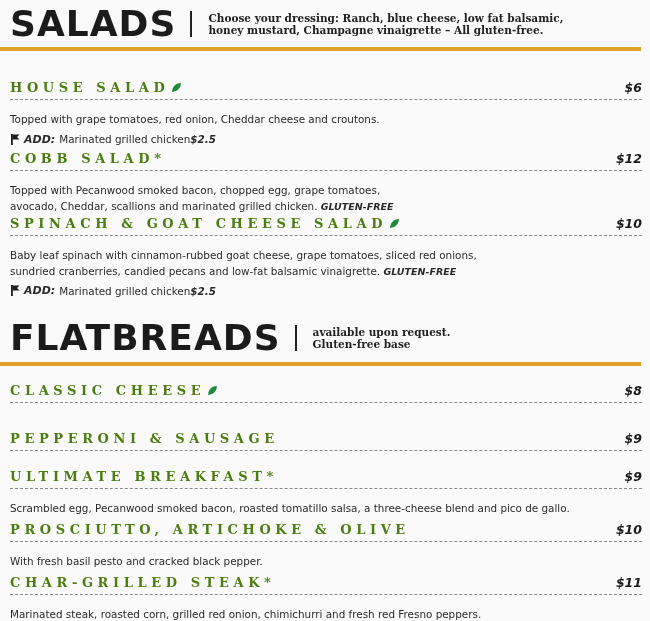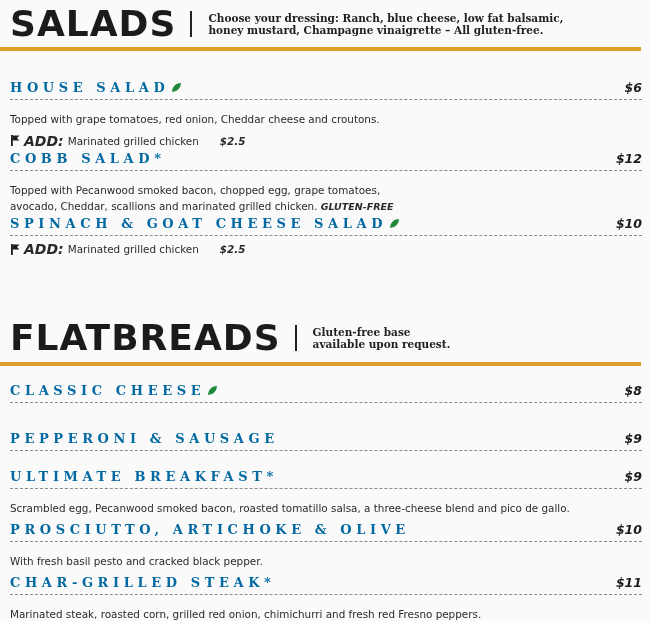--- a/index.html
+++ b/index.html
@@ -65,21 +65,21 @@
     }
     .item-name-wrap {
       display: flex;
       align-items: center;
     }
     .item-name {
       font-family: "DejaVu Serif", serif;
       font-weight: bold;
       font-size: 13px;
       letter-spacing: 4.6px;
-      color: #0369a1;
+      color: #4d7c0f;
       white-space: nowrap;
     }
     .leaf {
       display: inline-block;
       width: 11px;
       height: 11px;
       margin-left: 2px;
     }
     .item-price {
       font-family: "DejaVu Sans", sans-serif;
@@ -110,27 +110,27 @@
       margin-top: 5px;
     }
     .flag {
       width: 10px;
       height: 11px;
       margin-right: 4px;
     }
     .add-label {
       font-style: italic;
       font-weight: bold;
-      font-size: 14px;
+      font-size: 11px;
       margin-right: 4px;
     }
     .add-price {
       font-style: italic;
       font-weight: bold;
-      margin-left: 21px;
+      margin-left: 0;
     }
   </style>
 </head>
 <body>
 
 <div class="section-header" style="top:6px;">
   <span class="section-title">SALADS</span>
   <span class="section-divider"></span>
   <div class="section-note">
     <div>Choose your dressing: Ranch, blue cheese, low fat balsamic,</div>
@@ -175,37 +175,39 @@
 <div class="item" style="top:213px;">
   <div class="item-head">
     <div class="item-name-wrap">
       <span class="item-name">SPINACH &amp; GOAT CHEESE SALAD</span>
       <svg class="leaf" viewBox="0 0 10 10">
           <path d="M1 9 C1 5 4 1 9 1 C9 5 6 9 1 9 Z" fill="#1f8a3c"></path>
         </svg>
     </div>
     <span class="item-price">$10</span>
   </div>
+  <div class="item-desc"><span>Baby leaf spinach with cinnamon-rubbed goat cheese, grape tomatoes, sliced red onions,
+sundried cranberries, candied pecans and low-fat balsamic vinaigrette.</span> <span class="gf">GLUTEN-FREE</span></div>
   <div class="addon">
     <svg class="flag" viewBox="0 0 10 11">
         <rect x="1" y="0" width="1.8" height="11" fill="#1b1b1b"></rect>
         <path d="M2.5 0.5 L9.5 0.5 L7 3 L9.5 5.5 L2.5 5.5 Z" fill="#1b1b1b"></path>
       </svg>
     <span class="add-label">ADD:</span>
     <span>Marinated grilled chicken</span>
     <span class="add-price">$2.5</span>
   </div>
 </div>
 
 <div class="section-header" style="top:320px;">
   <span class="section-title">FLATBREADS</span>
   <span class="section-divider"></span>
   <div class="section-note">
+    <div>available upon request.</div>
     <div>Gluten-free base</div>
-    <div>available upon request.</div>
   </div>
 </div>
 <div class="gold-rule" style="top:362px;"></div>
 
 <div class="item" style="top:380px;">
   <div class="item-head">
     <div class="item-name-wrap">
       <span class="item-name">CLASSIC CHEESE</span>
       <svg class="leaf" viewBox="0 0 10 10">
           <path d="M1 9 C1 5 4 1 9 1 C9 5 6 9 1 9 Z" fill="#1f8a3c"></path>

